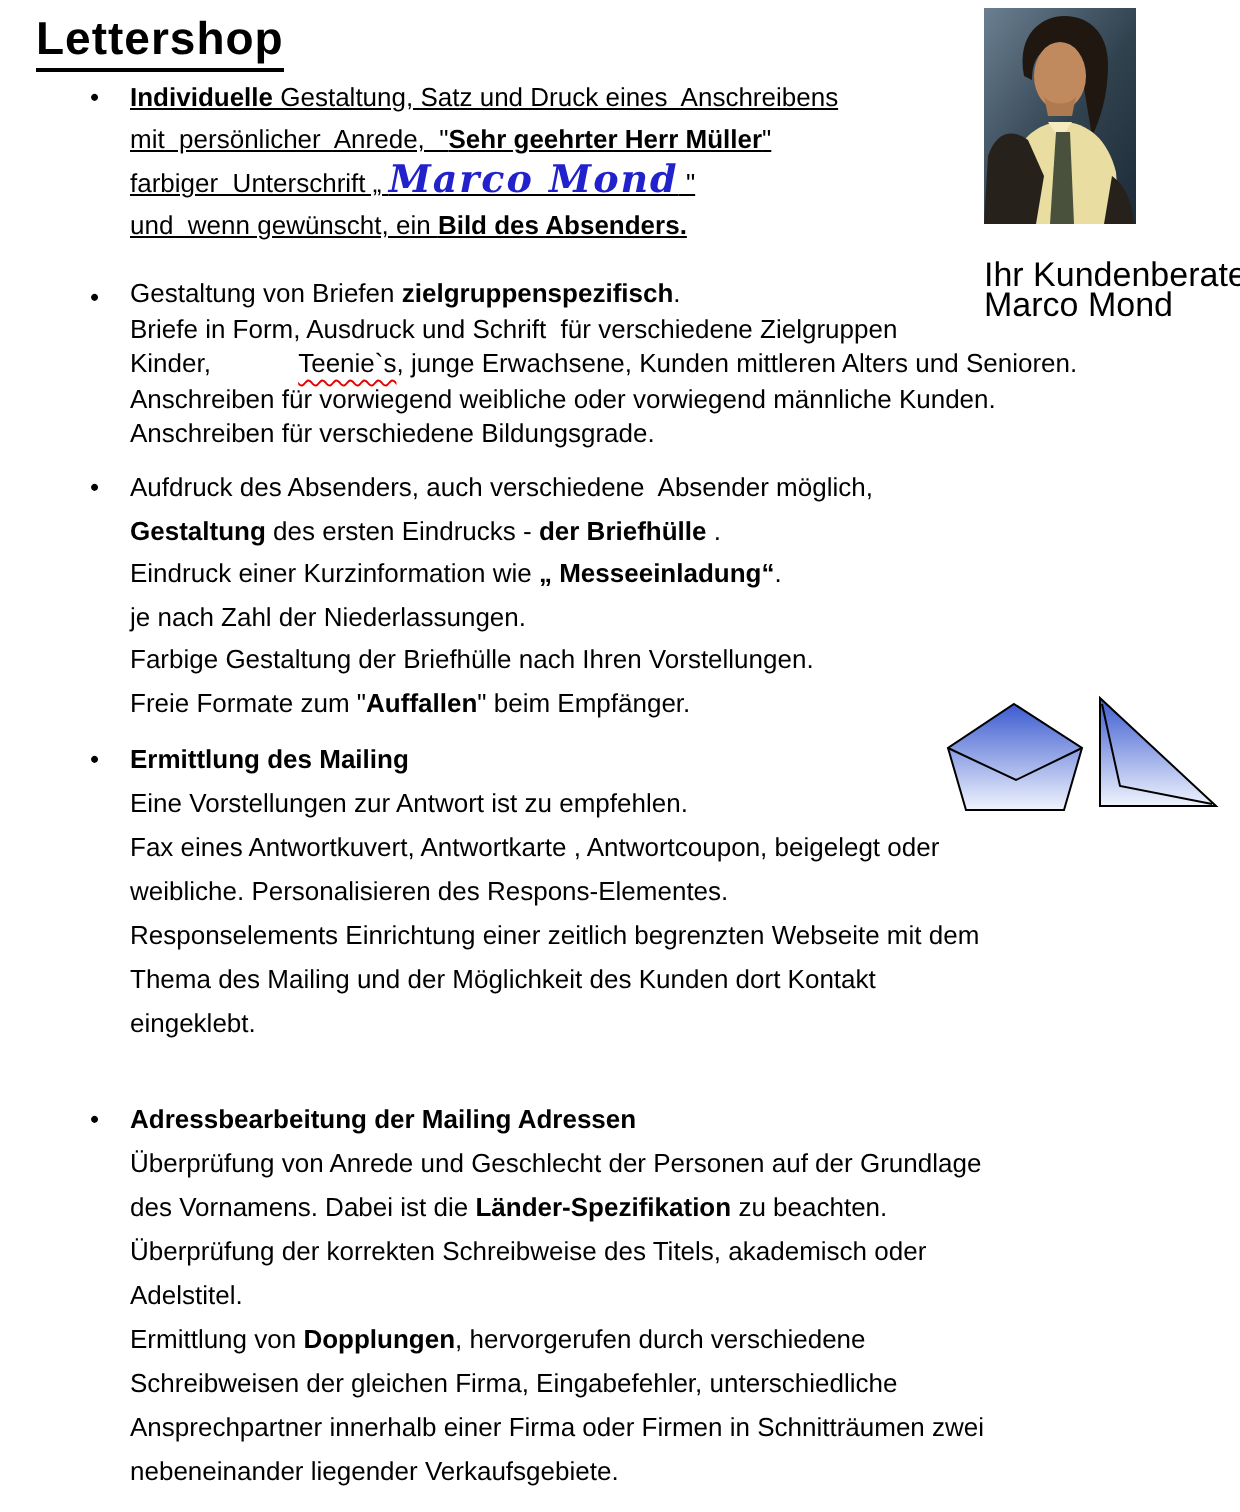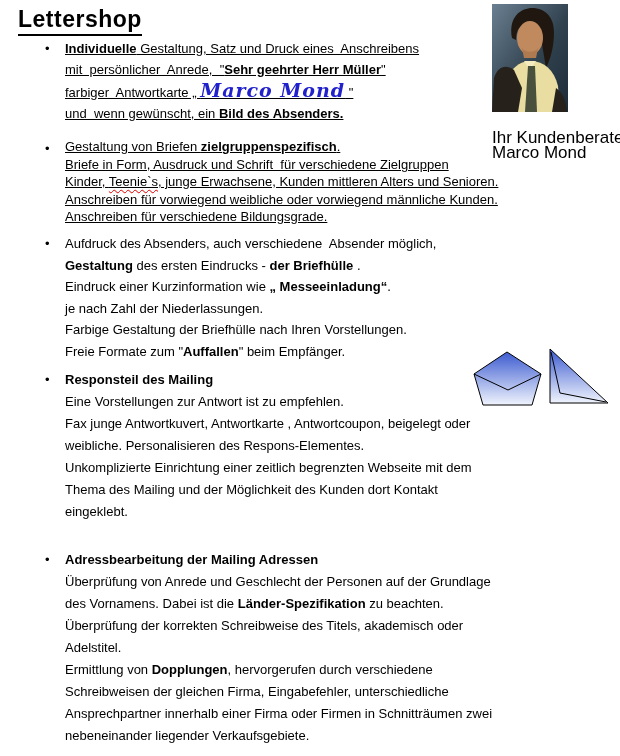--- a/index.html
+++ b/index.html
@@ -23,38 +23,39 @@
   .photo-wrap{position:absolute;left:492px;top:4px;width:90px;}
   .photo-wrap svg{display:block;}
   .photo-caption{margin-top:18px;font-size:17px;line-height:15px;white-space:pre;}
   
   #bullets{position:absolute;left:0;top:0;width:620px;height:756px;}
   .bullet{position:absolute;left:45px;display:flex;align-items:flex-start;}
   .marker{width:20px;flex:0 0 20px;line-height:21px;font-size:13px;}
   .content{flex:1;}
   .line{white-space:pre;}
   .b1 .line{line-height:21px;text-decoration:underline;}
-  .b2 .line{line-height:17.5px;text-decoration:underline;}
+  .b2 .line{line-height:17.5px;}
   .b3 .line{line-height:21.5px;}
   .b4 .line{line-height:22px;}
   .b5 .line{line-height:22px;}
   span.b{font-weight:bold;}
   span.sig{
     font-family:"DejaVu Serif",serif;
     font-style:italic;font-weight:bold;
     font-size:19px;
     letter-spacing:1px;
     color:var(--signature-color,#2222cc);
   }
   span.spell{
     text-decoration-line:underline;
     text-decoration-style:wavy;
     text-decoration-color:var(--spell-underline-color,#e00000);
     text-decoration-thickness:1px;
     text-underline-offset:3px;
+    margin-left:40px;
   }
   
   .gfx{position:absolute;}
   #envelope-gfx{left:472px;top:350px;}
   #folded-gfx{left:548px;top:348px;}
 </style>
 </head>
 <body>
 
 <div class="page-title">Lettershop</div>
@@ -109,21 +110,21 @@
   <polygon points="2,1 60,55 2,55" fill="url(#foldg)" stroke="#000" stroke-width="1"></polygon>
   <polyline points="3,4 12,45 58,54" fill="none" stroke="#000" stroke-width="1"></polyline>
 </svg>
 
 <div id="bullets">
     <div class="bullet b1" style="top: 38px;">
       <span class="marker">•</span>
       <div class="content">
         <div class="line"><span class="b">Individuelle</span><span> Gestaltung, Satz und Druck eines  Anschreibens</span></div>
         <div class="line"><span>mit  persönlicher  Anrede,  "</span><span class="b">Sehr geehrter Herr Müller</span><span>"</span></div>
-        <div class="line"><span>farbiger  Antwortkarte „ </span><span class="sig">Marco Mond</span><span> "</span></div>
+        <div class="line"><span>farbiger  Unterschrift „ </span><span class="sig">Marco Mond</span><span> "</span></div>
         <div class="line"><span>und  wenn gewünscht, ein </span><span class="b">Bild des Absenders.</span></div>
       </div>
     </div>
     <div class="bullet b2" style="top: 138px;">
       <span class="marker">•</span>
       <div class="content">
         <div class="line"><span>Gestaltung von Briefen </span><span class="b">zielgruppenspezifisch</span><span>.</span></div>
         <div class="line"><span>Briefe in Form, Ausdruck und Schrift  für verschiedene Zielgruppen</span></div>
         <div class="line"><span>Kinder, </span><span class="spell">Teenie`s</span><span>, junge Erwachsene, Kunden mittleren Alters und Senioren.</span></div>
         <div class="line"><span>Anschreiben für vorwiegend weibliche oder vorwiegend männliche Kunden.</span></div>
@@ -137,25 +138,25 @@
         <div class="line"><span class="b">Gestaltung</span><span> des ersten Eindrucks - </span><span class="b">der Briefhülle</span><span> .</span></div>
         <div class="line"><span>Eindruck einer Kurzinformation wie </span><span class="b">„ Messeeinladung“</span><span>.</span></div>
         <div class="line"><span>je nach Zahl der Niederlassungen.</span></div>
         <div class="line"><span>Farbige Gestaltung der Briefhülle nach Ihren Vorstellungen.</span></div>
         <div class="line"><span>Freie Formate zum "</span><span class="b">Auffallen</span><span>" beim Empfänger.</span></div>
       </div>
     </div>
     <div class="bullet b4" style="top: 369px;">
       <span class="marker">•</span>
       <div class="content">
-        <div class="line"><span class="b">Responsteil des Mailing</span></div>
+        <div class="line"><span class="b">Ermittlung des Mailing</span></div>
         <div class="line"><span>Eine Vorstellungen zur Antwort ist zu empfehlen.</span></div>
-        <div class="line"><span>Fax junge Antwortkuvert, Antwortkarte , Antwortcoupon, beigelegt oder</span></div>
+        <div class="line"><span>Fax eines Antwortkuvert, Antwortkarte , Antwortcoupon, beigelegt oder</span></div>
         <div class="line"><span>weibliche. Personalisieren des Respons-Elementes.</span></div>
-        <div class="line"><span>Unkomplizierte Einrichtung einer zeitlich begrenzten Webseite mit dem</span></div>
+        <div class="line"><span>Responselements Einrichtung einer zeitlich begrenzten Webseite mit dem</span></div>
         <div class="line"><span>Thema des Mailing und der Möglichkeit des Kunden dort Kontakt</span></div>
         <div class="line"><span>eingeklebt.</span></div>
       </div>
     </div>
     <div class="bullet b5" style="top: 549px;">
       <span class="marker">•</span>
       <div class="content">
         <div class="line"><span class="b">Adressbearbeitung der Mailing Adressen</span></div>
         <div class="line"><span>Überprüfung von Anrede und Geschlecht der Personen auf der Grundlage</span></div>
         <div class="line"><span>des Vornamens. Dabei ist die </span><span class="b">Länder-Spezifikation</span><span> zu beachten.</span></div>

